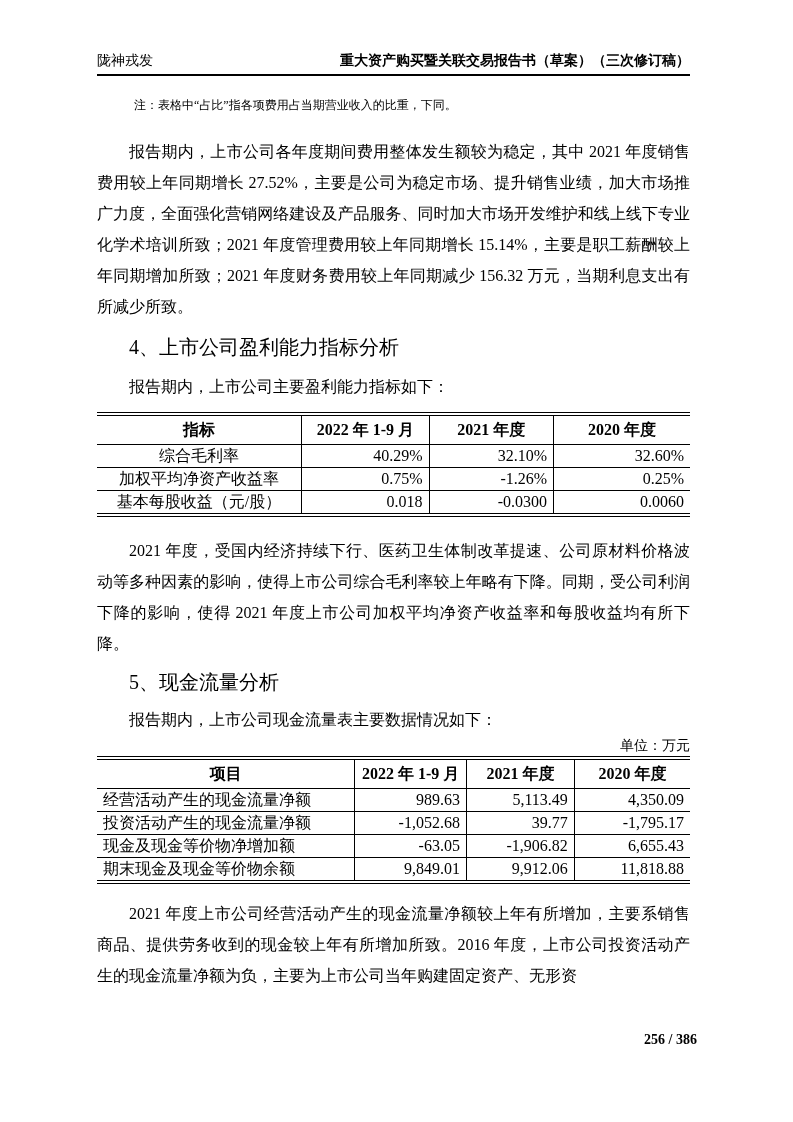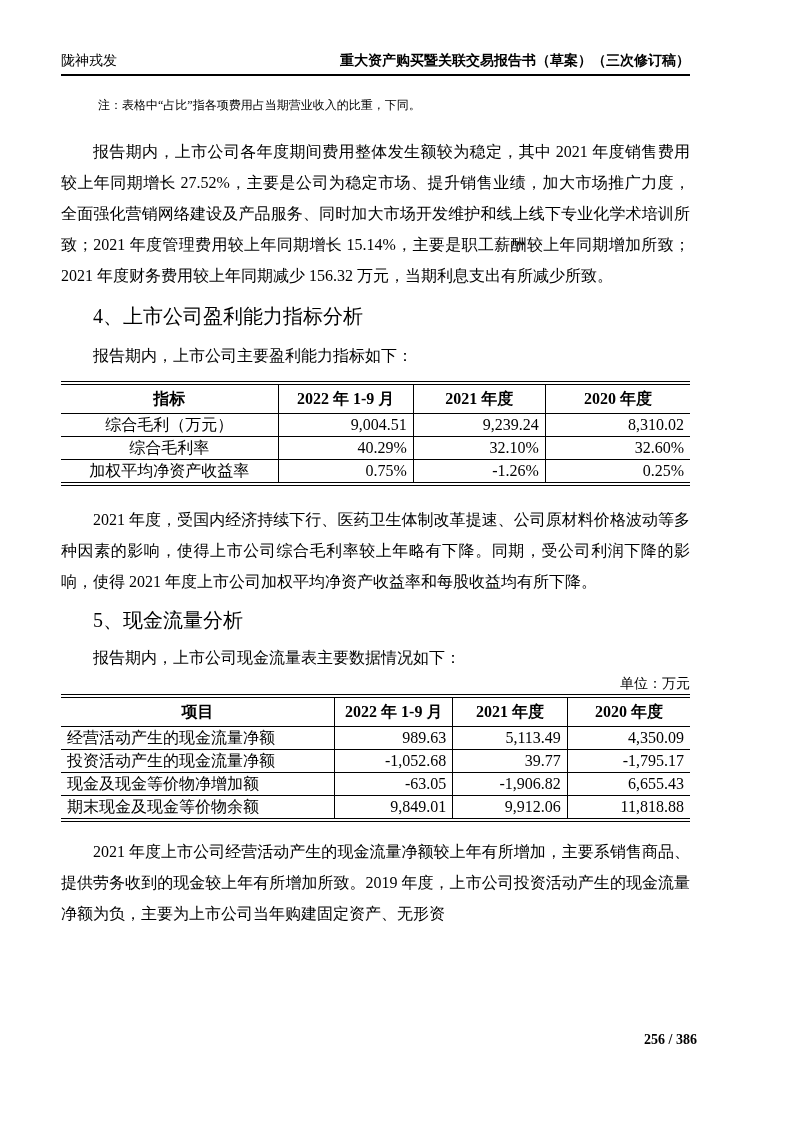--- a/index.html
+++ b/index.html
@@ -5,21 +5,21 @@
   html, body { margin: 0; padding: 0; background: #ffffff; }
   .sheet {
     position: relative;
     width: 793px;
     height: 1122px;
     margin: 0 auto;
     background: #ffffff;
     color: #000000;
     font-family: "Liberation Serif", "DejaVu Serif", serif;
     box-sizing: border-box;
-    padding: 52px 103px 0 61px;
+    padding: 52px 103px 0 97px;
     overflow: hidden;
   }
   
   .page-header {
     display: flex;
     justify-content: space-between;
     align-items: flex-end;
     font-size: 14px;
     border-bottom: 2px solid #000;
     padding-bottom: 4px;
@@ -122,36 +122,36 @@
     <thead>
       <tr>
         <th>指标</th>
         <th>2022 年 1-9 月</th>
         <th>2021 年度</th>
         <th>2020 年度</th>
       </tr>
     </thead>
     <tbody>
       <tr>
-        <td class="label">综合毛利（万元）</td>
-        <td class="num">9,004.51</td>
-        <td class="num">9,239.24</td>
-        <td class="num">8,310.02</td>
-      </tr>
-      <tr>
         <td class="label">综合毛利率</td>
         <td class="num">40.29%</td>
         <td class="num">32.10%</td>
         <td class="num">32.60%</td>
       </tr>
       <tr>
         <td class="label">加权平均净资产收益率</td>
         <td class="num">0.75%</td>
         <td class="num">-1.26%</td>
         <td class="num">0.25%</td>
+      </tr>
+      <tr>
+        <td class="label">基本每股收益（元/股）</td>
+        <td class="num">0.018</td>
+        <td class="num">-0.0300</td>
+        <td class="num">0.0060</td>
       </tr>
     </tbody>
   </table>
 
   <p class="body-p" style="margin-top:18px">2021 年度，受国内经济持续下行、医药卫生体制改革提速、公司原材料价格波动等多种因素的影响，使得上市公司综合毛利率较上年略有下降。同期，受公司利润下降的影响，使得 2021 年度上市公司加权平均净资产收益率和每股收益均有所下降。</p>
 
   <p class="heading" style="margin-top:14px">5、现金流量分析</p>
 
   <p class="intro-p" style="margin-top:12px">报告期内，上市公司现金流量表主要数据情况如下：</p>
 
@@ -193,17 +193,17 @@
       </tr>
       <tr>
         <td class="label">期末现金及现金等价物余额</td>
         <td class="num">9,849.01</td>
         <td class="num">9,912.06</td>
         <td class="num">11,818.88</td>
       </tr>
     </tbody>
   </table>
 
-  <p class="body-p" style="margin-top:14px">2021 年度上市公司经营活动产生的现金流量净额较上年有所增加，主要系销售商品、提供劳务收到的现金较上年有所增加所致。2019 年度，上市公司投资活动产生的现金流量净额为负，主要为上市公司当年购建固定资产、无形资</p>
+  <p class="body-p" style="margin-top:14px">2021 年度上市公司经营活动产生的现金流量净额较上年有所增加，主要系销售商品、提供劳务收到的现金较上年有所增加所致。2016 年度，上市公司投资活动产生的现金流量净额为负，主要为上市公司当年购建固定资产、无形资</p>
 
   <div class="page-footer">256 / 386</div>
 
 </div>
 
 </body></html>

